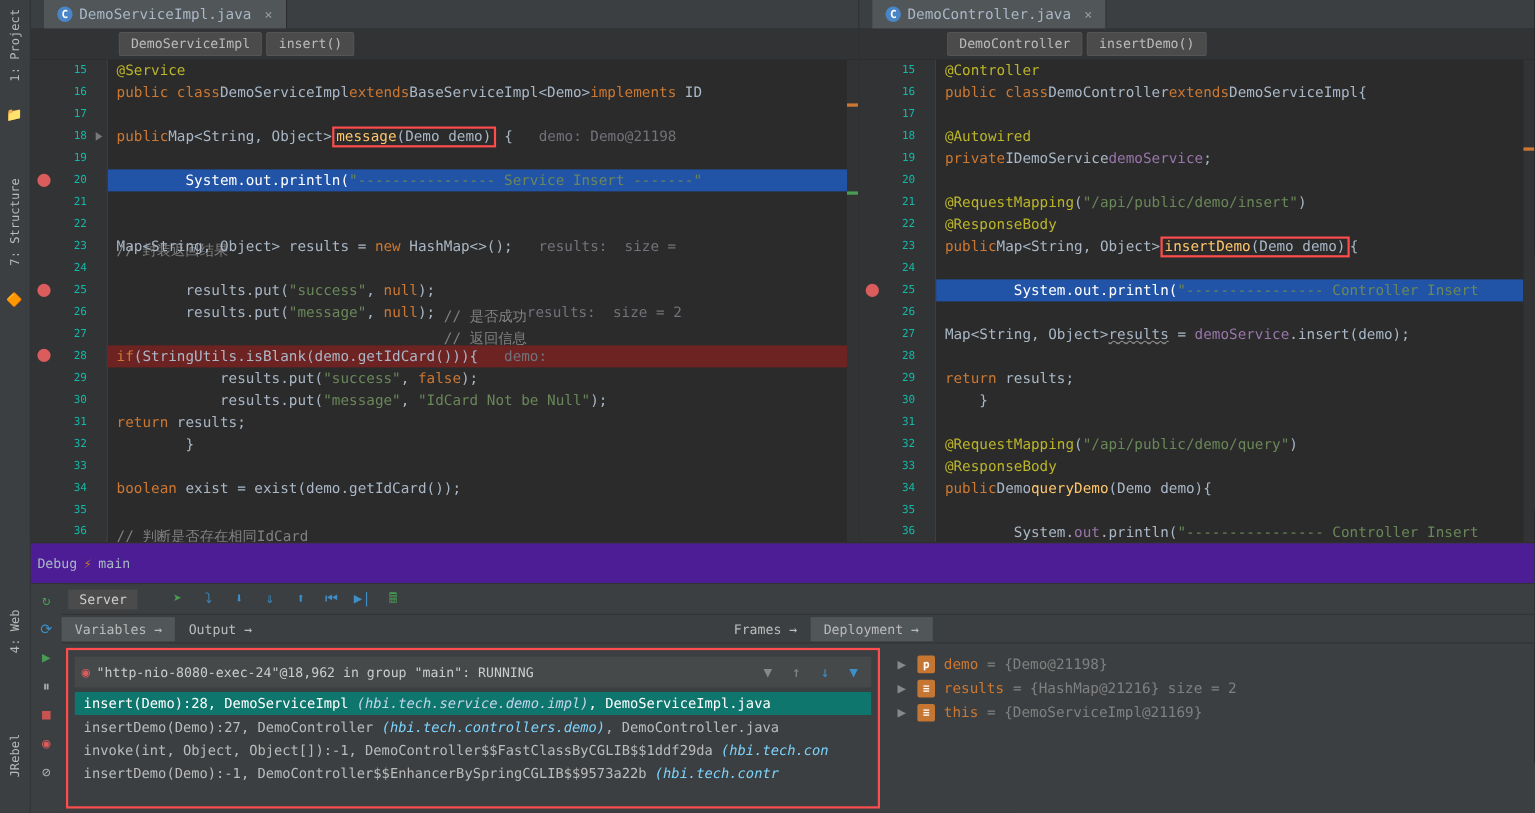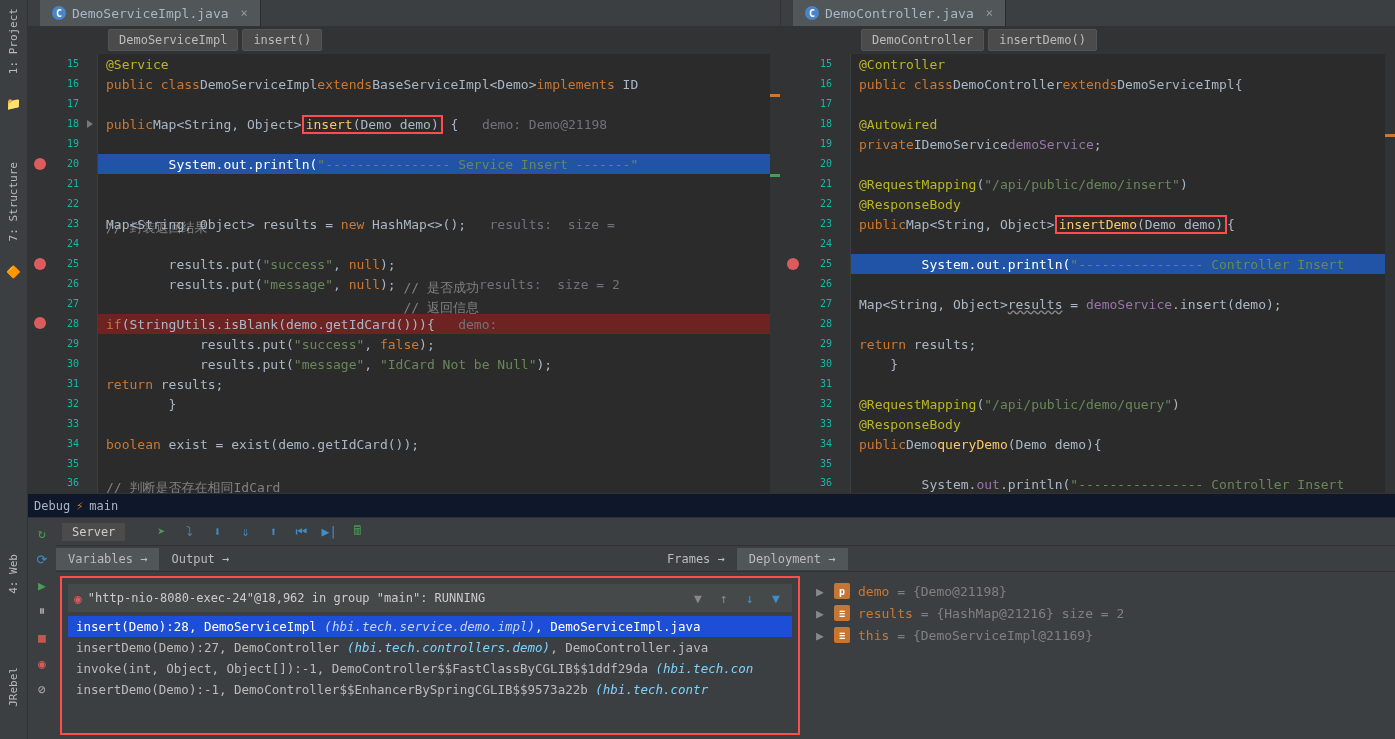--- a/index.html
+++ b/index.html
@@ -33,40 +33,40 @@
 .k-yellow { color:#ffc66d; }
 .k-green { color:#6a8759; }
 .k-purple { color:#9876aa; }
 .k-gray { color:#808080;margin-top:48px; }
 .k-anno { color:#bbb529; }
 .k-type { color:#a9b7c6; }
 .k-param { color:#72737a; }
 .map-stripe { width:10px; background:#313335; position:relative; }
 .map-stripe .mark { position:absolute; width:100%; height:3px; }
 .debug-panel { flex:1; display:flex; flex-direction:column; background:#3c3f41; }
-.debug-hdr { height:24px; display:flex; align-items:center; padding-left:6px; gap:6px; background:#0f172a; border-bottom:1px solid #323232; font-size:12px; }
+.debug-hdr { height:37px; display:flex; align-items:center; padding-left:6px; gap:6px; background:#4c1d95; border-bottom:1px solid #323232; font-size:12px; }
 .debug-body { flex:1; display:flex; }
 .debug-left-tb { width:28px; background:#3c3f41; display:flex; flex-direction:column; align-items:center; gap:8px; padding-top:6px; }
 .dbtn { width:18px; height:18px; display:flex; align-items:center; justify-content:center; cursor:pointer; color:#aaa; font-size:13px; }
 .debug-main { flex:1; display:flex; flex-direction:column; }
 .debug-toolbar { height:28px; display:flex; align-items:center; background:#3c3f41; border-bottom:1px solid #323232; padding-left:6px; gap:4px; }
 .server-lbl { background:#4b4b4b; color:#ccc; padding:2px 10px; margin-right:20px; font-size:12px; }
 .tbtn { width:24px; height:22px; display:flex; align-items:center; justify-content:center; cursor:pointer; color:#499c54; }
 .tbtn.blue { color:#3d8ec9; }
 .tabs2 { height:26px; display:flex; align-items:center; background:#3c3f41; border-bottom:1px solid #323232; }
 .tab2 { padding:4px 12px; font-size:12px; color:#bbbbbb; cursor:pointer; }
 .tab2.active { background:#515658; }
 .debug-content { flex:1; display:flex; }
 .frames-pane { width:740px; padding:6px; border:2px solid #ff4d4d; margin:4px; display:flex; flex-direction:column; }
 .thread-select { display:flex; align-items:center; background:#45494a; height:28px; padding:0 6px; gap:6px; position:relative; }
 .thread-select .txt { flex:1; font-size:12px; color:#ccc; }
 .thread-select .btn { width:20px; height:20px; display:flex; align-items:center; justify-content:center; color:#888; cursor:pointer; }
 .frame-list { flex:1; background:#3c3f41; margin-top:4px; }
 .frame-row { padding:3px 8px; font-size:12.5px; color:#bbbbbb; white-space:nowrap; overflow:hidden; }
-.frame-row.sel { background:#1d4ed8; color:#fff; }
+.frame-row.sel { background:#0f766e; color:#fff; }
 .frame-row .pkg { font-style:italic; color:#7dd3fc; }
 .frame-row.sel .pkg { color:#c5d4ee; }
 .vars-pane { flex:1; padding:8px 12px; }
 .var-row { display:flex; align-items:center; gap:8px; padding:3px 0; font-size:13px; }
 .var-row .exp { color:#888; width:10px; cursor:pointer; }
 .var-row .vicon2 { width:16px; height:16px; border-radius:2px; display:flex; align-items:center; justify-content:center; font-size:10px; font-weight:bold; }
 .var-row .vname { color:#cc7832; }
 .var-row .vval { color:#808080; }
 </style>
 </head>
@@ -123,21 +123,21 @@
               <div class="gutter-row">32</div>
               <div class="gutter-row">33</div>
               <div class="gutter-row">34</div>
               <div class="gutter-row">35</div>
               <div class="gutter-row">36</div>
             </div>
           <div class="code" id="code-l">
               <div class="line"><span class="k-anno">@Service</span></div>
               <div class="line"><span class="k-orange">public class</span> <span class="k-type">DemoServiceImpl</span> <span class="k-orange">extends</span> <span class="k-type">BaseServiceImpl&lt;Demo&gt;</span> <span class="k-orange">implements</span> ID</div>
               <div class="line"></div>
-              <div class="line">    <span class="k-orange">public</span> <span class="k-type">Map&lt;String, Object&gt;</span> <span class="redbox"><span class="k-yellow">insert</span>(Demo <span class="k-type">demo</span>)</span> {   <span class="k-param">demo: Demo@21198</span></div>
+              <div class="line">    <span class="k-orange">public</span> <span class="k-type">Map&lt;String, Object&gt;</span> <span class="redbox"><span class="k-yellow">message</span>(Demo <span class="k-type">demo</span>)</span> {   <span class="k-param">demo: Demo@21198</span></div>
               <div class="line"></div>
               <div class="line exec">        System.out.println(<span class="k-green">"---------------- Service Insert -------"</span></div>
               <div class="line"></div>
               <div class="line">        <span class="k-gray">// 封装返回结果</span></div>
               <div class="line">        <span class="k-type">Map&lt;String, Object&gt;</span> results = <span class="k-orange">new</span> HashMap&lt;&gt;();   <span class="k-param">results:  size =</span></div>
               <div class="line"></div>
               <div class="line">        results.put(<span class="k-green">"success"</span>, <span class="k-orange">null</span>); <span class="k-gray">// 是否成功</span></div>
               <div class="line">        results.put(<span class="k-green">"message"</span>, <span class="k-orange">null</span>); <span class="k-gray">// 返回信息</span>   <span class="k-param">results:  size = 2</span></div>
               <div class="line"></div>
               <div class="line bp-hit">        <span class="k-orange">if</span>(StringUtils.isBlank(demo.getIdCard())){   <span class="k-param">demo:</span></div>

